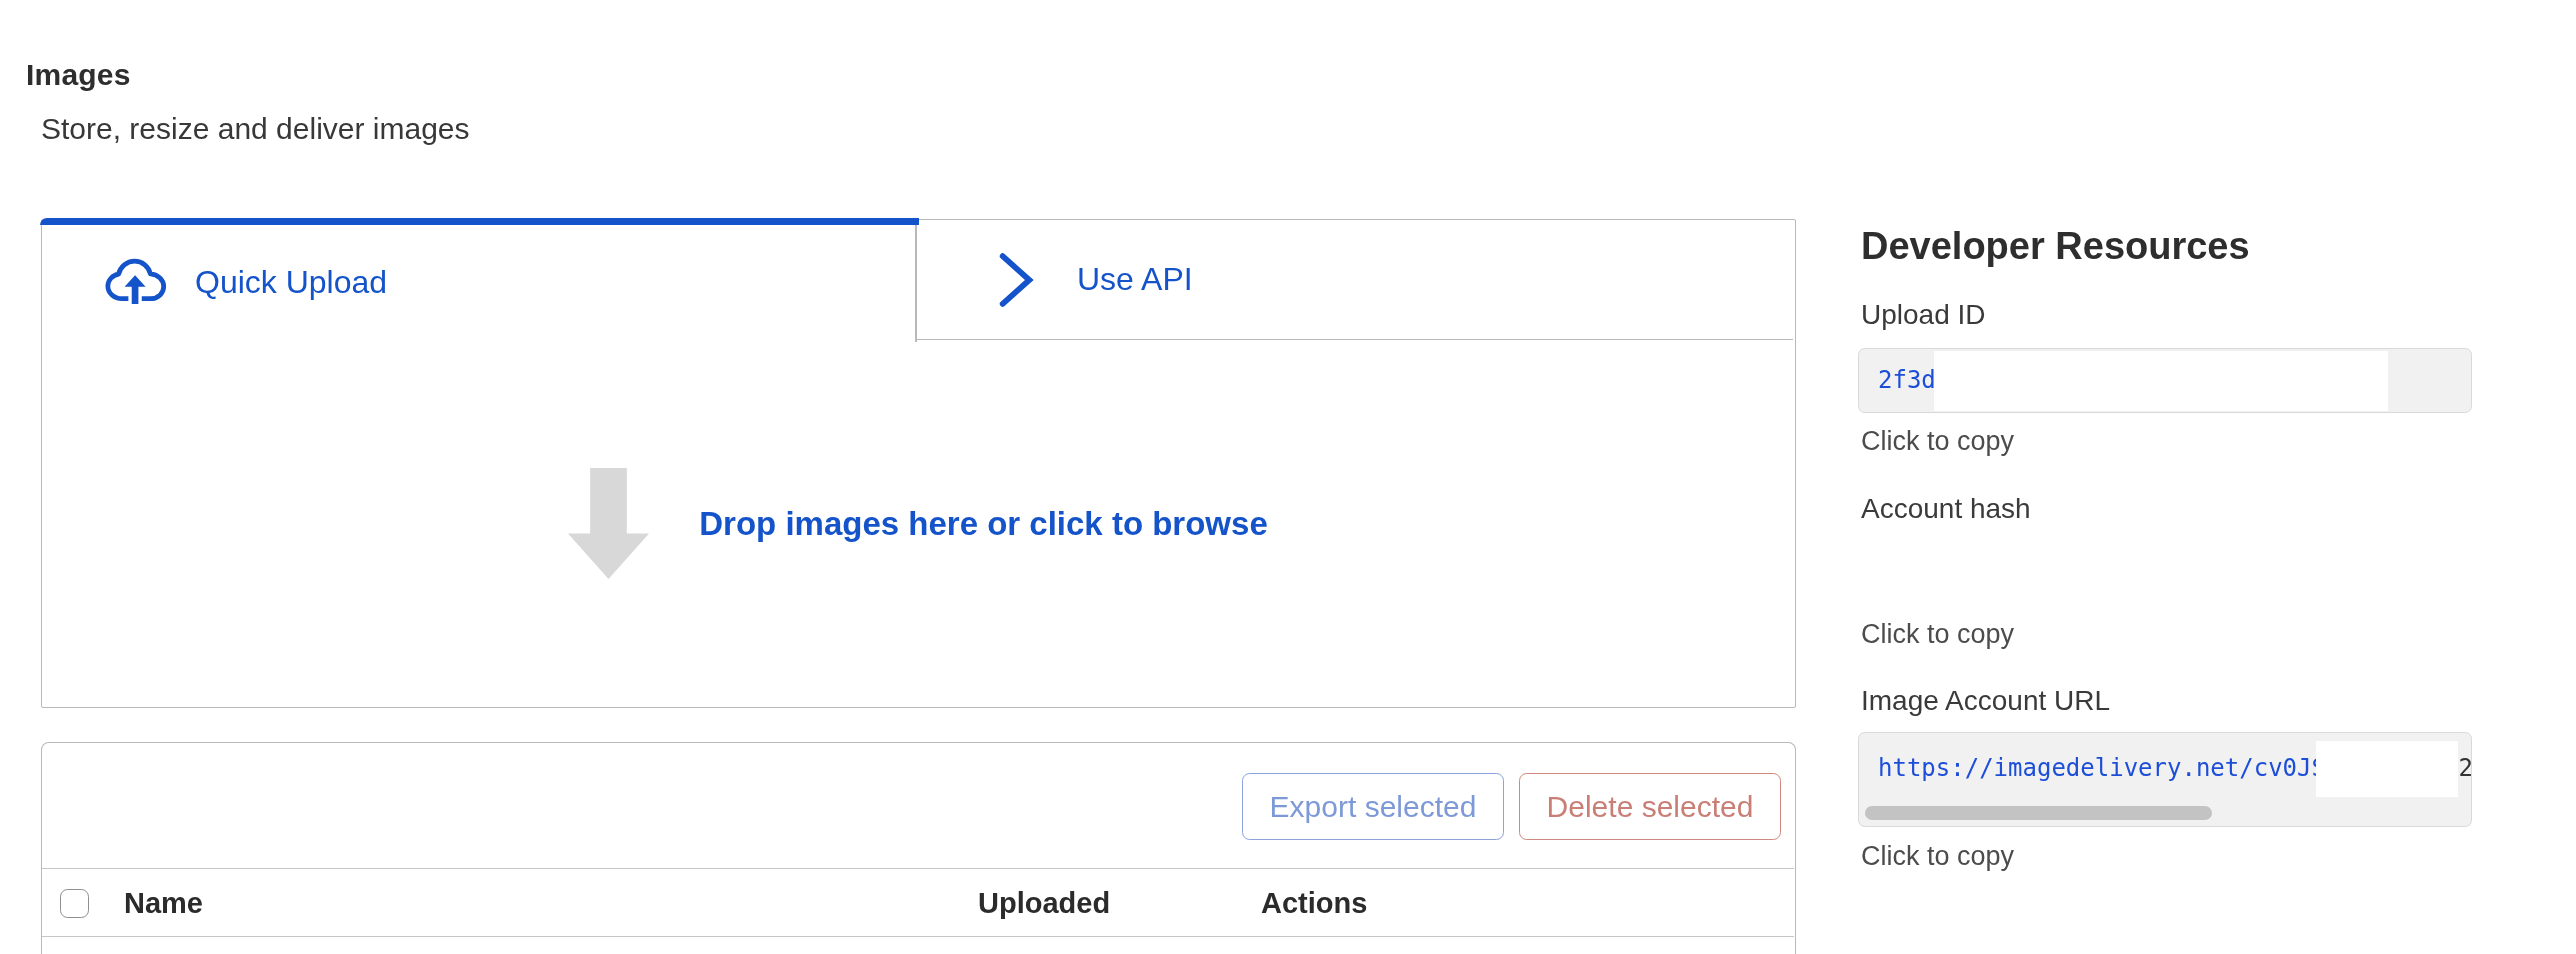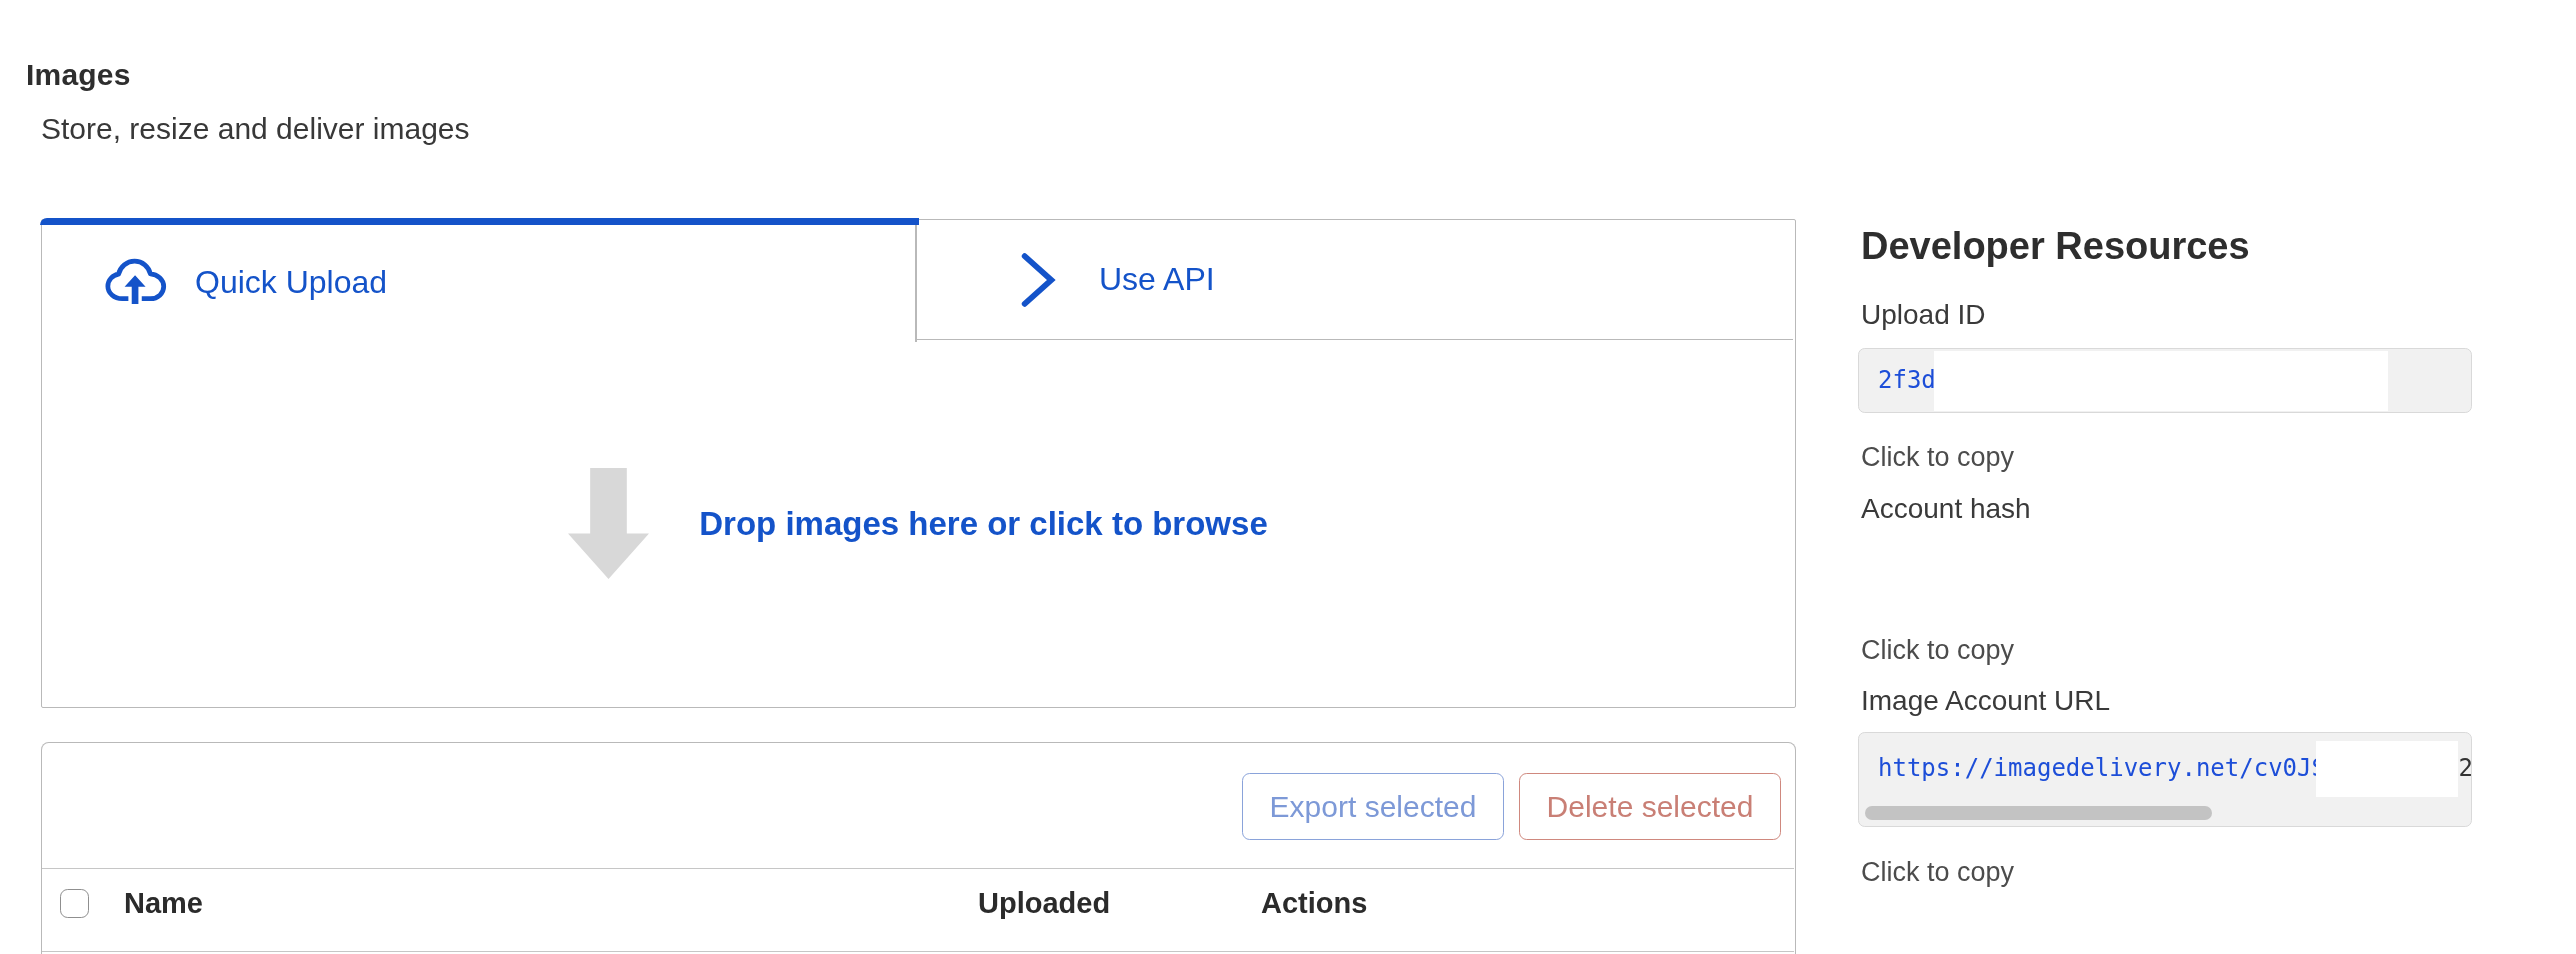--- a/index.html
+++ b/index.html
@@ -53,21 +53,21 @@
   #tab-separator {
     left: 873px; top: -1.9px;
     width: 1.9px; height: 124px;
     background: #b9b9b9;
     z-index: 2;
   }
   #tab-use-api {
     left: 875px; top: 0;
     width: 876px; height: 120px;
     display: flex; align-items: center;
-    padding-left: 100px;
+    padding-left: 78px;
     background: #ffffff;
     border-bottom: 1.9px solid #b9b9b9;
     border-radius: 0 7.7px 0 0;
     cursor: pointer;
   }
   .tab-label {
     font-size: 32px; font-weight: 500; color: #1453c9;
   }
   #tab-quick-upload .tab-label { margin-left: 27px; }
   #tab-use-api .tab-label { margin-left: 40px; }
@@ -112,21 +112,21 @@
     border: 1.9px solid #8aa3da;
     color: #7d99d7;
   }
   #delete-selected-button {
     left: 1477px;
     border: 1.9px solid #cf887e;
     color: #c97f75;
   }
   #table-header-row {
     left: 0; top: 125px;
-    width: 1752px; height: 84px;
+    width: 1752px; height: 69px;
     border-top: 1.9px solid #c6c6c6;
     border-bottom: 1.9px solid #c6c6c6;
     background: #ffffff;
   }
   #select-all-checkbox {
     left: 18.3px; top: 20px;
     width: 29px; height: 29px;
     border: 1.9px solid #8f8f8f;
     border-radius: 7.7px;
     background: #ffffff;
@@ -161,21 +161,21 @@
   }
   .copy-input .mono-value {
     position: absolute; left: 19px;
     font-family: "DejaVu Sans Mono", monospace;
     font-size: 24px; color: #1d4ed8;
     white-space: nowrap;
   }
   .redaction { position: absolute; background: #ffffff; }
   .copy-hint {
     position: absolute; left: 1861px;
-    font-size: 27px; font-weight: 400; color: #4c4c4c; margin-top: 16px;
+    font-size: 27px; font-weight: 400; color: #4c4c4c;
   }
   #account-id-label   { top: 299px; }
   #account-id-input   { top: 348px; height: 65px; }
   #account-id-input .mono-value { top: 17.3px; }
   #account-id-hint    { top: 426px; }
 
   #account-hash-label { top: 493px; }
   #account-hash-input { top: 541px; height: 65px; }
   #account-hash-input .mono-value { top: 17.3px; }
   #account-hash-hint  { top: 619px; }

